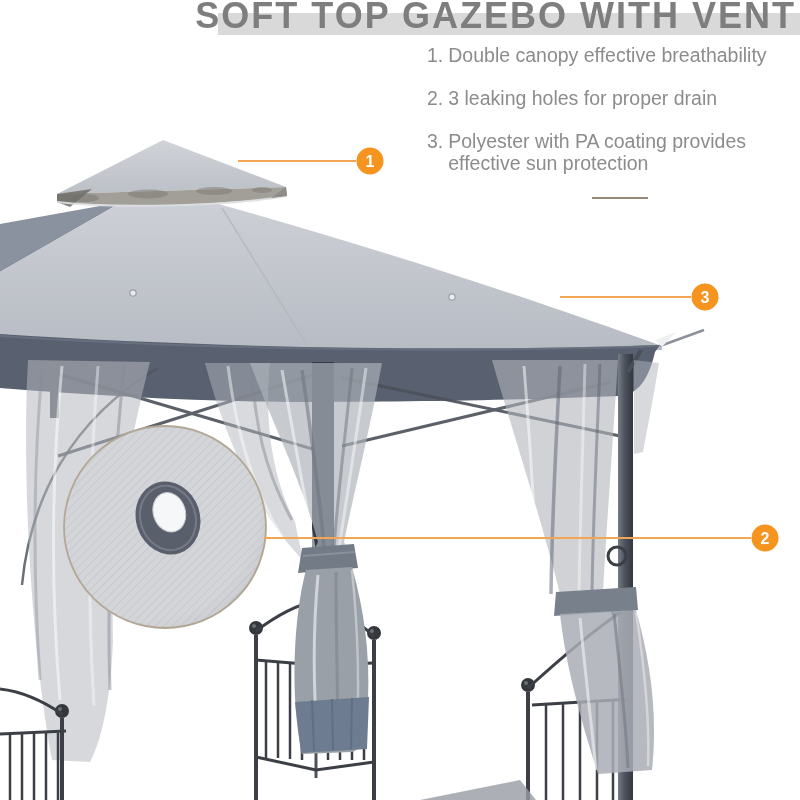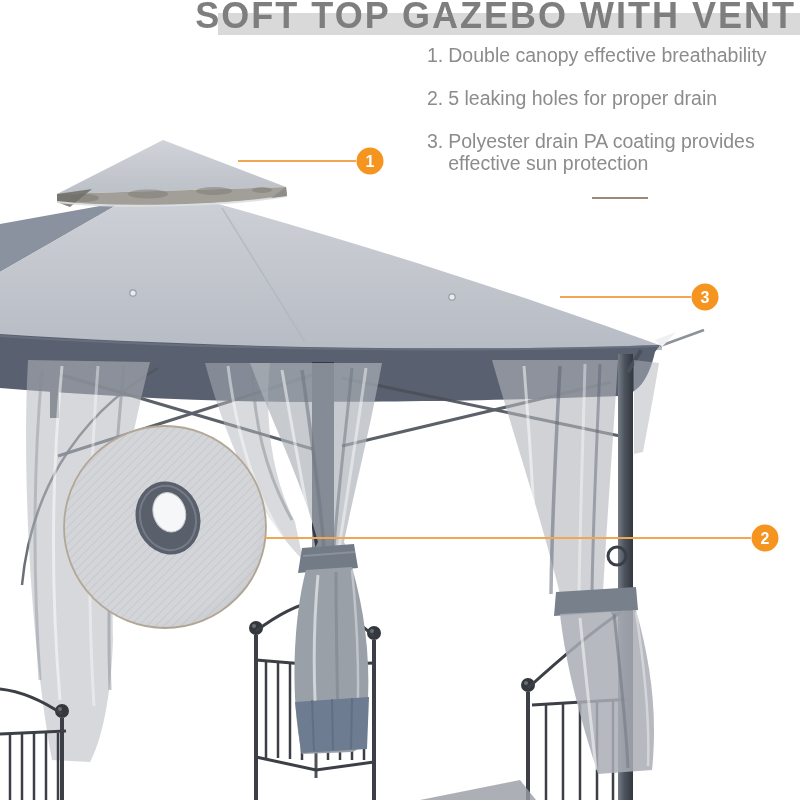--- a/index.html
+++ b/index.html
@@ -209,23 +209,23 @@
     <h1 class="title">SOFT TOP GAZEBO WITH VENT</h1>
   </div>
 
   <ol class="features">
     <li class="feature">
       <span class="num">1.</span>
       <span class="txt">Double canopy effective breathability</span>
     </li>
     <li class="feature">
       <span class="num">2.</span>
-      <span class="txt">5 leaking holes for proper drain</span>
+      <span class="txt">3 leaking holes for proper drain</span>
     </li>
     <li class="feature">
       <span class="num">3.</span>
-      <span class="txt">Polyester drain PA coating provides effective sun protection</span>
+      <span class="txt">Polyester with PA coating provides effective sun protection</span>
     </li>
   </ol>
 
   <div class="divider"></div>
 
 </div>
 
 </body></html>

